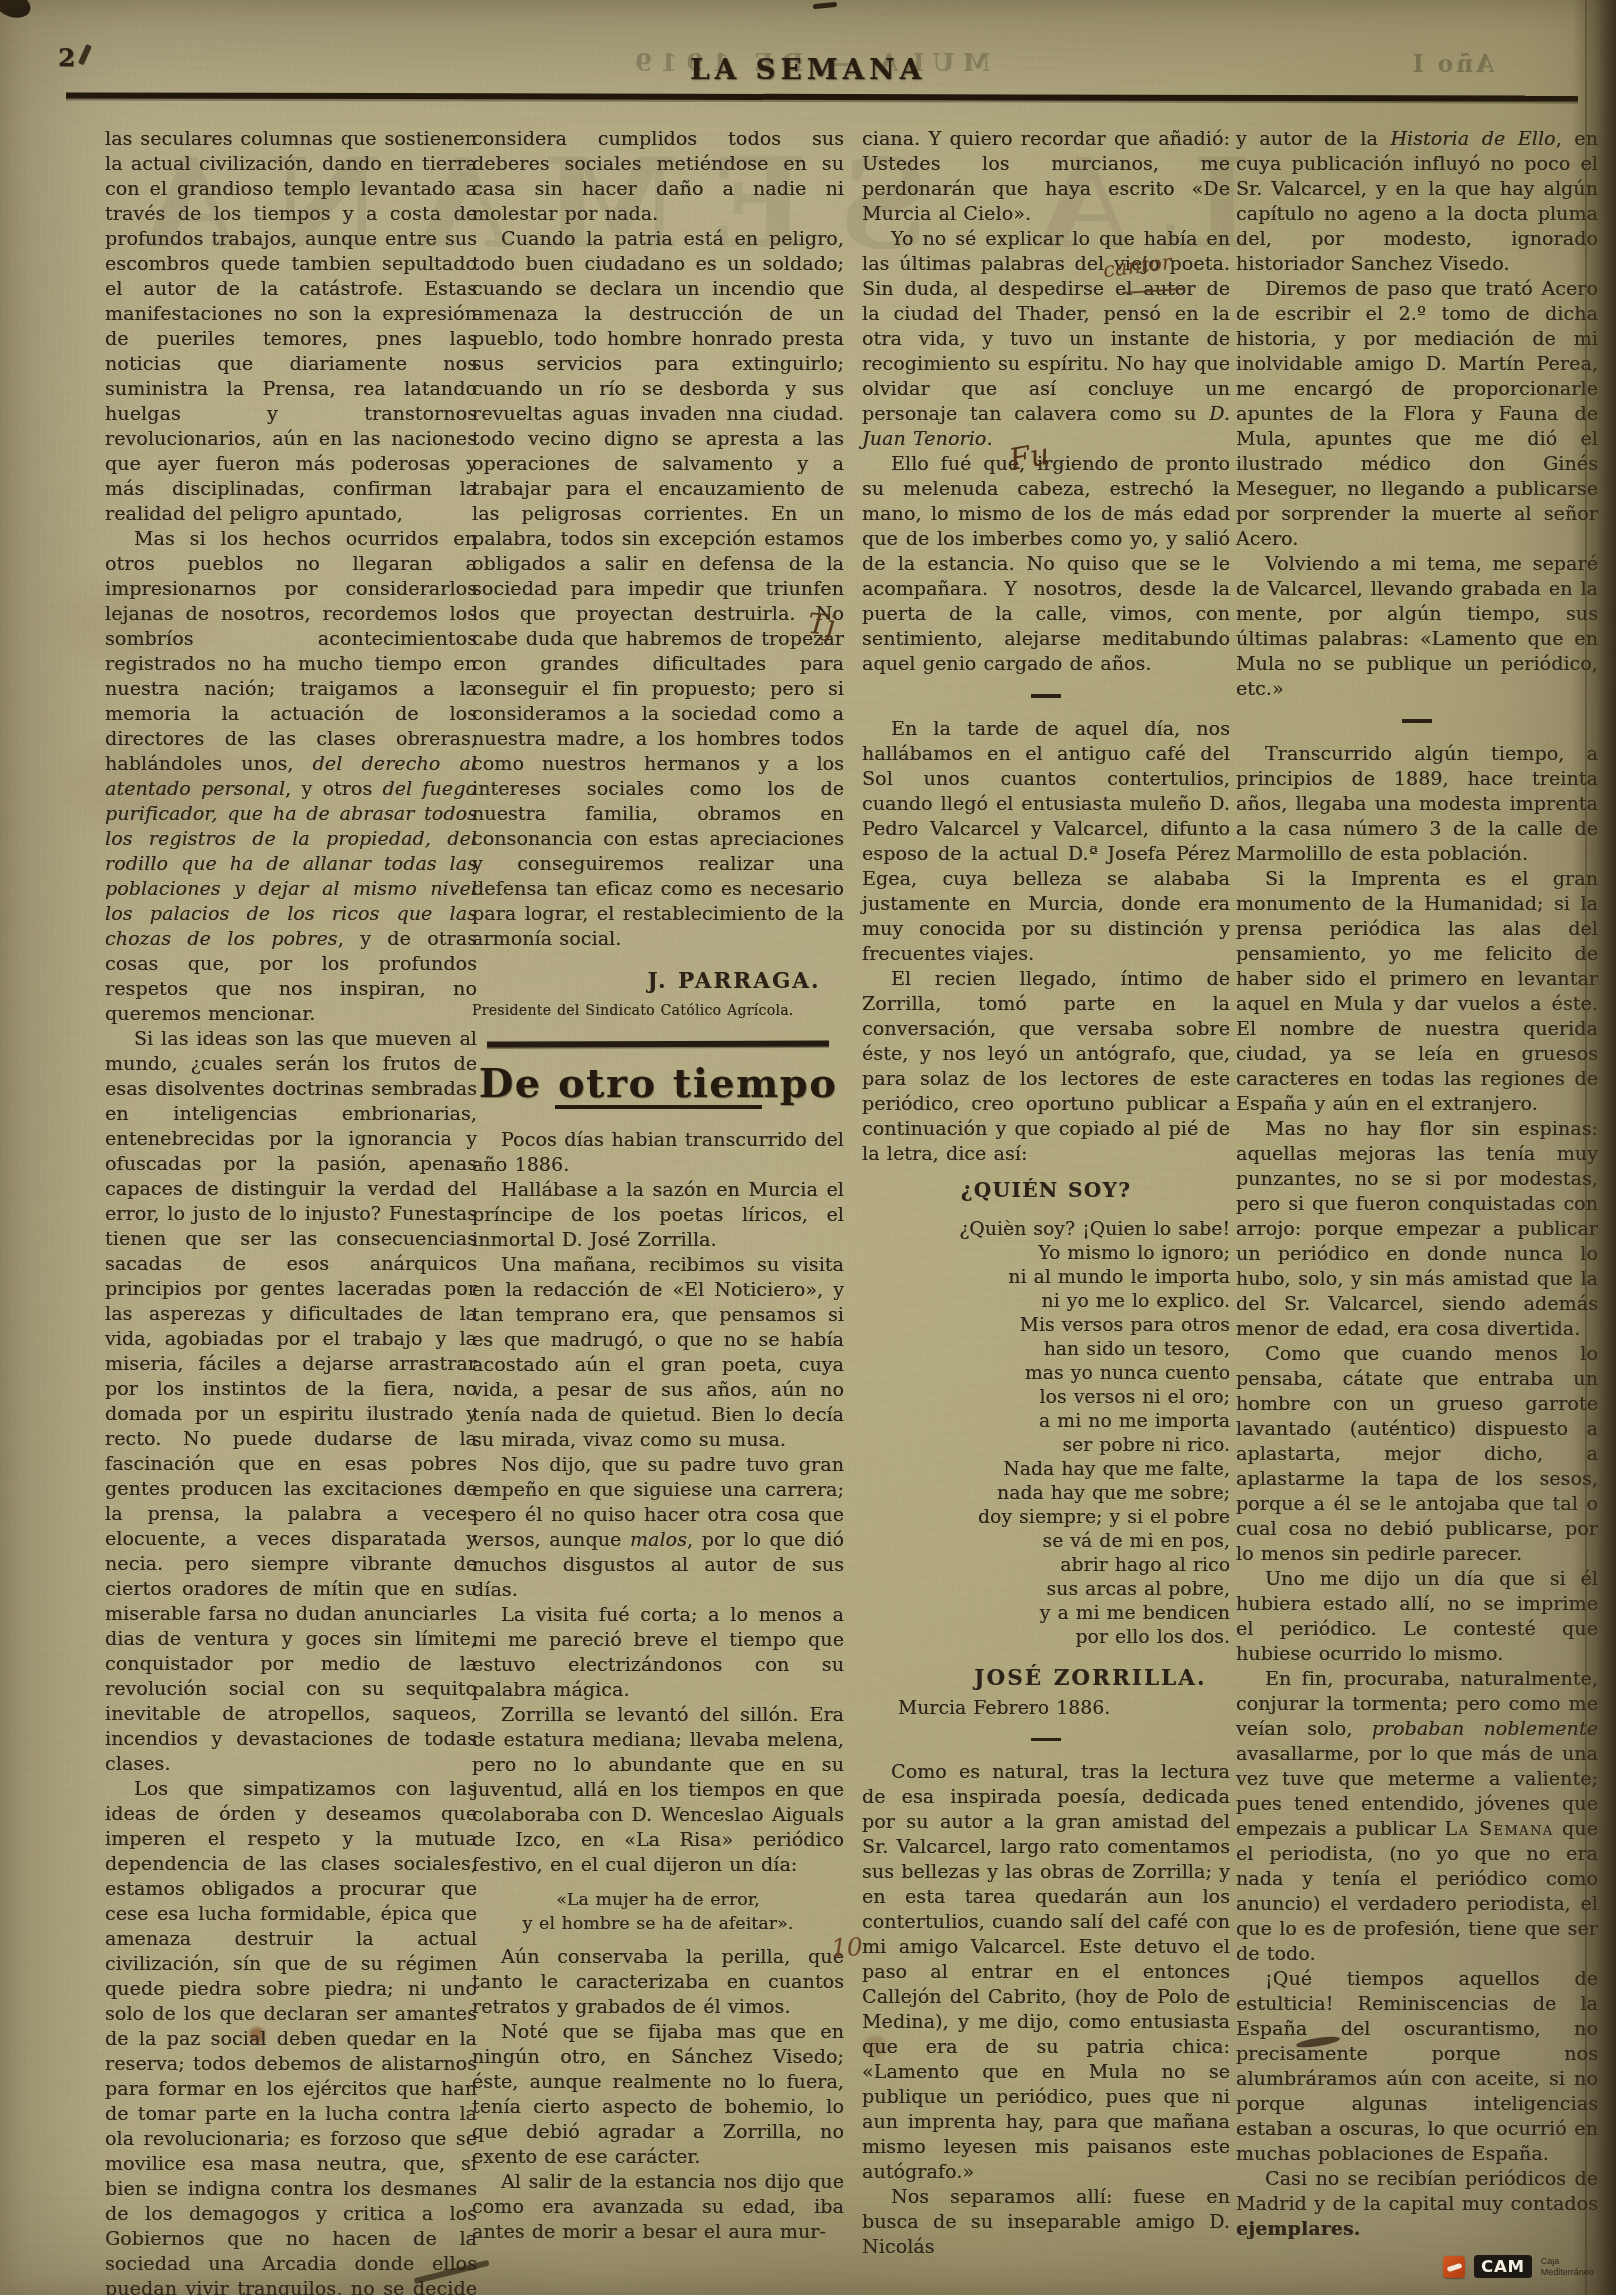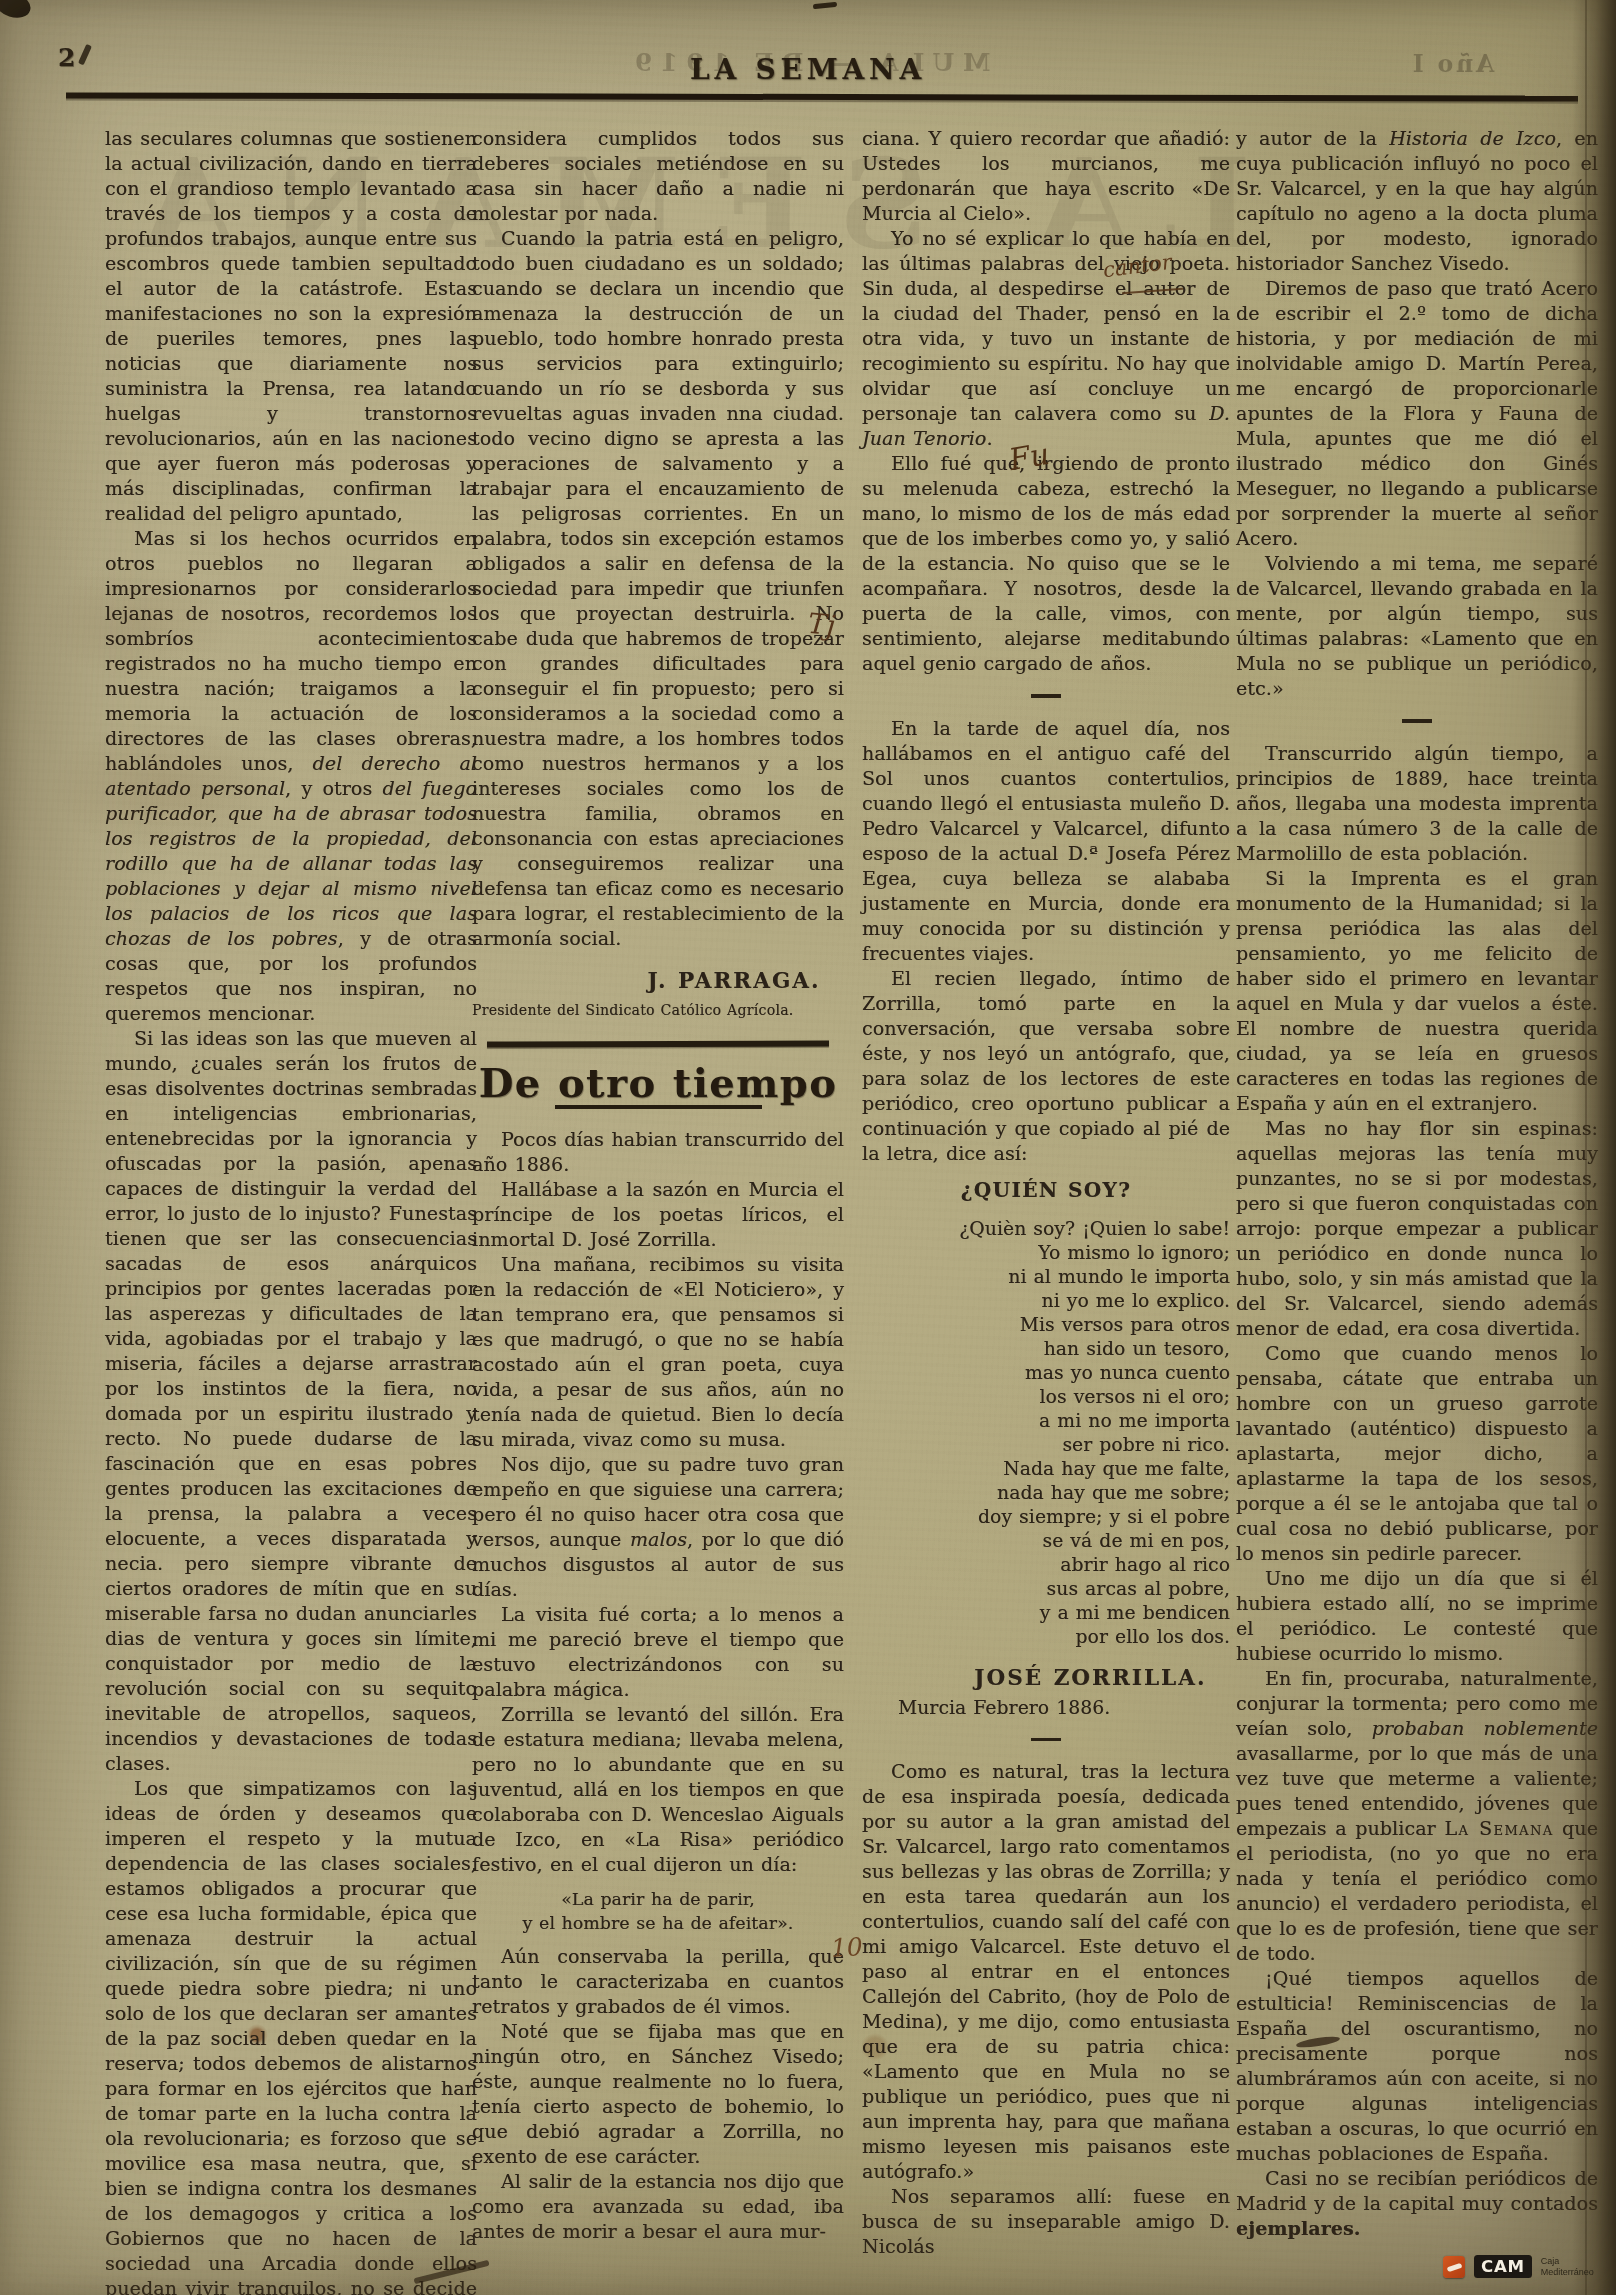--- a/index.html
+++ b/index.html
@@ -119,21 +119,21 @@
           <div class="headline">De otro tiempo</div>
           <div class="headrule"></div>
         </div>
         <div class="para"><span>Pocos días habian transcurrido del año 1886.</span></div>
         <div class="para"><span>Hallábase a la sazón en Murcia el príncipe de los poetas líricos, el inmortal D. José Zorrilla.</span></div>
         <div class="para"><span>Una mañana, recibimos su visita en la redacción de «El Noticiero», y tan temprano era, que pensamos si es que madrugó, o que no se había acostado aún el gran poeta, cuya vida, a pesar de sus años, aún no tenía nada de quietud. Bien lo decía su mirada, vivaz como su musa.</span></div>
         <div class="para"><span>Nos dijo, que su padre tuvo gran empeño en que siguiese una carrera; pero él no quiso hacer otra cosa que versos, aunque </span><span class="it">malos</span><span>, por lo que dió muchos disgustos al autor de sus días.</span></div>
         <div class="para"><span>La visita fué corta; a lo menos a mi me pareció breve el tiempo que estuvo electrizándonos con su palabra mágica.</span></div>
         <div class="para"><span>Zorrilla se levantó del sillón. Era de estatura mediana; llevaba melena, pero no lo abundante que en su juventud, allá en los tiempos en que colaboraba con D. Wenceslao Aiguals de Izco, en «La Risa» periódico festivo, en el cual dijeron un día:</span></div>
         <div class="couplet">
-          <div>«La parir ha de parir,</div>
+          <div>«La mujer ha de error,</div>
           <div>y el hombre se ha de afeitar».</div>
         </div>
         <div class="para"><span>Aún conservaba la perilla, que tanto le caracterizaba en cuantos retratos y grabados de él vimos.</span></div>
         <div class="para"><span>Noté que se fijaba mas que en ningún otro, en Sánchez Visedo; éste, aunque realmente no lo fuera, tenía cierto aspecto de bohemio, lo que debió agradar a Zorrilla, no exento de ese carácter.</span></div>
         <div class="para"><span>Al salir de la estancia nos dijo que como era avanzada su edad, iba antes de morir a besar el aura mur-</span></div>
       </div>
       <div class="col col3">
         <div class="para noind"><span>ciana. Y quiero recordar que añadió: Ustedes los murcianos, me perdonarán que haya escrito «De Murcia al Cielo».</span></div>
         <div class="para"><span>Yo no sé explicar lo que había en las últimas palabras del viejo poeta. Sin duda, al despedirse el autor de la ciudad del Thader, pensó en la otra vida, y tuvo un instante de recogimiento su espíritu. No hay que olvidar que así concluye un personaje tan calavera como su </span><span class="it">D. Juan Tenorio</span><span>.</span></div>
         <div class="para"><span>Ello fué que, irgiendo de pronto su melenuda cabeza, estrechó la mano, lo mismo de los de más edad que de los imberbes como yo, y salió de la estancia. No quiso que se le acompañara. Y nosotros, desde la puerta de la calle, vimos, con sentimiento, alejarse meditabundo aquel genio cargado de años.</span></div>
@@ -161,21 +161,21 @@
           <div class="vline">y a mi me bendicen</div>
           <div class="vline">por ello los dos.</div>
         </div>
         <div class="sig">JOSÉ ZORRILLA.</div>
         <div class="dateline">Murcia Febrero 1886.</div>
         <div class="dashline"></div>
         <div class="para"><span>Como es natural, tras la lectura de esa inspirada poesía, dedicada por su autor a la gran amistad del Sr. Valcarcel, largo rato comentamos sus bellezas y las obras de Zorrilla; y en esta tarea quedarán aun los contertulios, cuando salí del café con mi amigo Valcarcel. Este detuvo el paso al entrar en el entonces Callejón del Cabrito, (hoy de Polo de Medina), y me dijo, como entusiasta que era de su patria chica: «Lamento que en Mula no se publique un periódico, pues que ni aun imprenta hay, para que mañana mismo leyesen mis paisanos este autógrafo.»</span></div>
         <div class="para"><span>Nos separamos allí: fuese en busca de su inseparable amigo D. Nicolás </span></div>
       </div>
       <div class="col col4">
-        <div class="para noind"><span>y autor de la </span><span class="it">Historia de Izco</span><span>, en cuya publicación influyó no poco el Sr. Valcarcel, y en la que hay algún capítulo no ageno a la docta pluma del, por modesto, ignorado historiador Sanchez Visedo.</span></div>
+        <div class="para noind"><span>y autor de la </span><span class="it">Historia de Ello</span><span>, en cuya publicación influyó no poco el Sr. Valcarcel, y en la que hay algún capítulo no ageno a la docta pluma del, por modesto, ignorado historiador Sanchez Visedo.</span></div>
         <div class="para"><span>Diremos de paso que trató Acero de escribir el 2.º tomo de dicha historia, y por mediación de mi inolvidable amigo D. Martín Perea, me encargó de proporcionarle apuntes de la Flora y Fauna de Mula, apuntes que me dió el ilustrado médico don Ginés Meseguer, no llegando a publicarse por sorprender la muerte al señor Acero.</span></div>
         <div class="para"><span>Volviendo a mi tema, me separé de Valcarcel, llevando grabada en la mente, por algún tiempo, sus últimas palabras: «Lamento que en Mula no se publique un periódico, etc.»</span></div>
         <div class="dashline"></div>
         <div class="para"><span>Transcurrido algún tiempo, a principios de 1889, hace treinta años, llegaba una modesta imprenta a la casa número 3 de la calle de Marmolillo de esta población.</span></div>
         <div class="para"><span>Si la Imprenta es el gran monumento de la Humanidad; si la prensa periódica las alas del pensamiento, yo me felicito de haber sido el primero en levantar aquel en Mula y dar vuelos a éste. El nombre de nuestra querida ciudad, ya se leía en gruesos caracteres en todas las regiones de España y aún en el extranjero.</span></div>
         <div class="para"><span>Mas no hay flor sin espinas: aquellas mejoras las tenía muy punzantes, no se si por modestas, pero si que fueron conquistadas con arrojo: porque empezar a publicar un periódico en donde nunca lo hubo, solo, y sin más amistad que la del Sr. Valcarcel, siendo además menor de edad, era cosa divertida.</span></div>
         <div class="para"><span>Como que cuando menos lo pensaba, cátate que entraba un hombre con un grueso garrote lavantado (auténtico) dispuesto a aplastarta, mejor dicho, a aplastarme la tapa de los sesos, porque a él se le antojaba que tal o cual cosa no debió publicarse, por lo menos sin pedirle parecer.</span></div>
         <div class="para"><span>Uno me dijo un día que si él hubiera estado allí, no se imprime el periódico. Le contesté que hubiese ocurrido lo mismo.</span></div>
         <div class="para"><span>En fin, procuraba, naturalmente, conjurar la tormenta; pero como me veían solo, </span><span class="it">probaban noblemente</span><span> avasallarme, por lo que más de una vez tuve que meterme a valiente; pues tened entendido, jóvenes que empezais a publicar </span><span class="sc">La Semana</span><span> que el periodista, (no yo que no era nada y tenía el periódico como anuncio) el verdadero periodista, el que lo es de profesión, tiene que ser de todo.</span></div>
         <div class="para"><span>¡Qué tiempos aquellos de estulticia! Reminiscencias de la España del oscurantismo, no precisamente porque nos alumbráramos aún con aceite, si no porque algunas inteligencias estaban a oscuras, lo que ocurrió en muchas poblaciones de España.</span></div>

